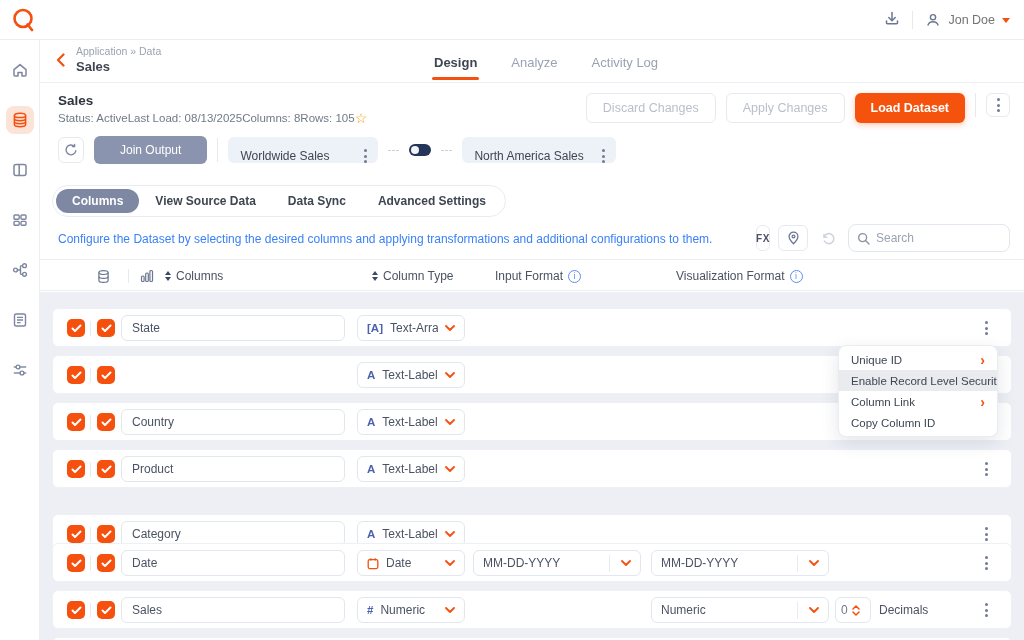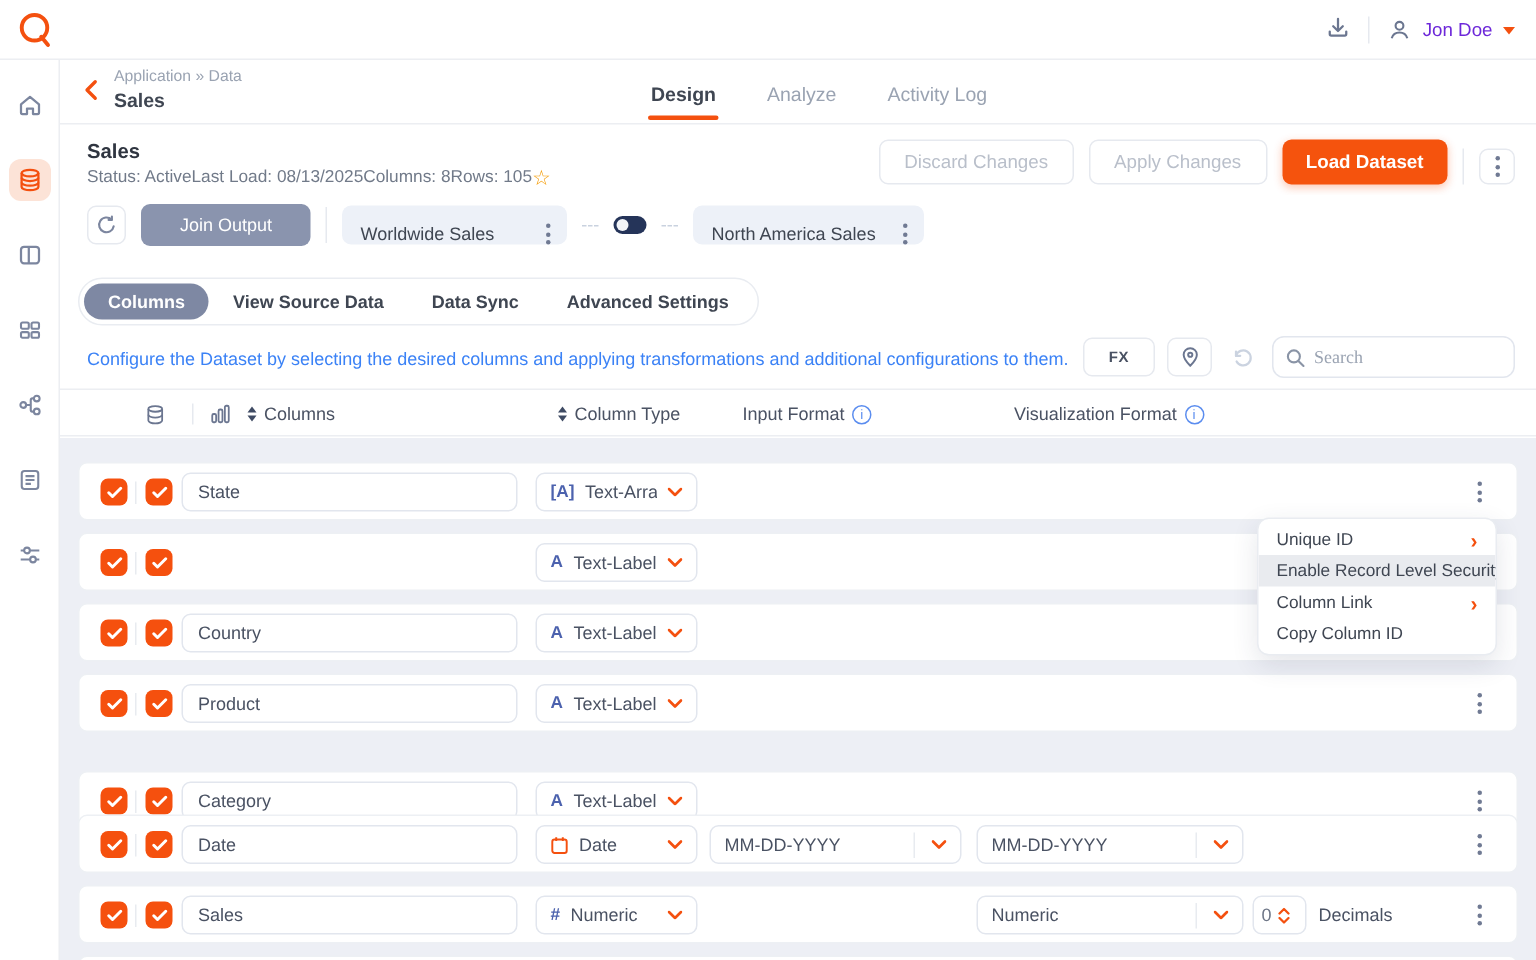--- a/index.html
+++ b/index.html
@@ -6,21 +6,21 @@
   html,body { width:1024px; height:640px; }
   body { font-family:"Liberation Sans", sans-serif; background:#fff; color:#4A5263; }
   .screen { position:relative; width:1024px; height:640px; overflow:hidden; background:#fff; }
 
   
   .topbar { position:absolute; left:0; top:0; width:1024px; height:40px; background:#fff; border-bottom:1px solid #ECEEF2; z-index:30; }
   .logo { position:absolute; left:10px; top:6px; width:28px; height:28px; }
   .topbar-right { position:absolute; right:14px; top:0; height:40px; display:flex; align-items:center; gap:12px; }
   .tb-divider { width:1px; height:18px; background:#E6E9EF; }
   .user-wrap { display:flex; align-items:center; gap:7px; cursor:pointer; }
-  .user-name { font-size:12.5px; color:#6d28d9; }
+  .user-name { font-size:12.5px; color:#737373; }
   .caret-dn { width:0; height:0; border-left:4px solid transparent; border-right:4px solid transparent; border-top:5px solid #F4500F; }
 
   
   .sidebar { position:absolute; left:0; top:40px; width:40px; height:600px; background:#fff; border-right:1px solid #ECEEF2; z-index:25; display:flex; flex-direction:column; align-items:center; padding-top:16px; gap:22px; }
   .side-item { width:28px; height:28px; display:flex; align-items:center; justify-content:center; border-radius:8px; cursor:pointer; }
   .side-item.active { background:#FCE3D7; }
 
   
   .main { position:absolute; left:40px; top:40px; width:984px; height:600px; }
 
@@ -32,21 +32,21 @@
   .main-tabs { position:absolute; left:390px; top:0; height:43px; display:flex; gap:26px; align-items:center; }
   .main-tab { font-size:13px; color:#9AA3B2; padding:12px 4px 10px; cursor:pointer; position:relative; }
   .main-tab.active { color:#3F4652; font-weight:bold; }
   .main-tab.active::after { content:""; position:absolute; left:2px; right:2px; bottom:0; height:3px; border-radius:2px; background:#F4500F; }
 
   
   .ds-header { position:absolute; left:0; top:44px; width:984px; height:46px; background:#fff; }
   .ds-title { position:absolute; left:18px; top:9px; font-size:13.5px; font-weight:bold; color:#2F3540; }
   .ds-status { position:absolute; left:18px; top:28px; font-size:11.5px; color:#717A89; display:flex; align-items:center; }
   .star { color:#F59E0B; font-size:14px; line-height:10px; cursor:pointer; }
-  .ds-actions { position:absolute; right:14px; top:9px; display:flex; align-items:flex-end; gap:10px; }
+  .ds-actions { position:absolute; right:14px; top:9px; display:flex; align-items:flex-start; gap:10px; }
   .btn-outline { height:30px; padding:0 16px; font-size:12.5px; color:#B9BFCA; background:#fff; border:1px solid #E6E9EF; border-radius:6px; cursor:default; display:flex; align-items:center; }
   .btn-primary { height:30px; padding:0 16px; font-size:12.5px; font-weight:bold; color:#fff; background:#F5530D; border:none; border-radius:6px; cursor:pointer; box-shadow:0 2px 6px rgba(244,80,15,.3); display:flex; align-items:center; }
   .v-div { width:1px; height:24px; background:#E6E9EF; }
   .icon-btn { width:26px; height:26px; border:1px solid #E6E9EF; border-radius:6px; background:#fff; display:flex; align-items:center; justify-content:center; cursor:pointer; }
 
   
   .join-bar { position:absolute; left:0; top:90px; width:984px; height:40px; background:#fff; display:flex; align-items:center; padding-left:18px; gap:10px; }
   .btn-join { height:28px; padding:0 26px; font-size:12px; color:#fff; background:#8A94AE; border:none; border-radius:6px; cursor:pointer; }
   .chip { height:26px; background:#EDF1F8; border-radius:6px; display:flex; align-items:flex-end; padding:0 8px 0 12px; gap:8px; cursor:pointer; }
   .chip-label { font-size:12px; color:#3F4652; }
@@ -58,25 +58,25 @@
 
   
   .section-tabs { position:absolute; left:12px; top:145px; display:inline-flex; align-items:center; border:1px solid #E9ECF1; border-radius:16px; padding:3px; background:#fff; }
   .pill-tab { font-size:12px; font-weight:bold; color:#3F4652; padding:5px 16px; border-radius:13px; cursor:pointer; white-space:nowrap; }
   .pill-tab.active { background:#7E88A3; color:#fff; }
 
   
   .config-row { position:absolute; left:0; top:183px; width:984px; height:32px; }
   .config-desc { position:absolute; left:18px; top:9px; font-size:12px; color:#3b82f6; }
   .config-tools { position:absolute; right:14px; top:1px; display:flex; align-items:center; gap:8px; }
-  .fx-btn { width:48px; height:26px; border:1px solid #E6E9EF; border-radius:6px; background:#fff; font-size:10px; font-weight:bold; color:#4A5263; letter-spacing:.5px; display:flex; align-items:center; justify-content:center; cursor:pointer; }
+  .fx-btn { width:14px; height:26px; border:1px solid #E6E9EF; border-radius:6px; background:#fff; font-size:10px; font-weight:bold; color:#4A5263; letter-spacing:.5px; display:flex; align-items:center; justify-content:center; cursor:pointer; }
   .tool-btn { width:30px; height:26px; border:1px solid #E6E9EF; border-radius:6px; background:#fff; display:flex; align-items:center; justify-content:center; cursor:pointer; }
   .undo-btn { width:24px; height:26px; display:flex; align-items:center; justify-content:center; cursor:default; }
   .search-box { width:162px; height:28px; border:1px solid #E2E6EE; border-radius:8px; background:#fff; display:flex; align-items:center; padding:0 8px; gap:6px; }
-  .search-box input { border:none; outline:none; width:110px; font-size:12px; color:#4A5263; font-family:Liberation Serif, serif; background:transparent; }
+  .search-box input { border:none; outline:none; width:110px; font-size:12px; color:#4A5263; font-family:Liberation Sans, sans-serif; background:transparent; }
   .search-box input::placeholder { color:#9AA3B2; }
 
   
   .tbl-header { position:absolute; left:0; top:219px; width:984px; height:32px; background:#fff; border-top:1px solid #ECEEF2; border-bottom:1px solid #ECEEF2; }
   .th { position:absolute; top:0; height:32px; display:flex; align-items:center; gap:5px; font-size:12px; color:#4A5263; }
   .sort { display:inline-flex; flex-direction:column; align-items:center; gap:2px; cursor:pointer; }
   .sort b { display:block; width:0; height:0; border-left:3.5px solid transparent; border-right:3.5px solid transparent; }
   .sort .up { border-bottom:4.5px solid #3E4A63; }
   .sort .dn { border-top:4.5px solid #3E4A63; }
   .info-ic { width:13px; height:13px; border:1.2px solid #5B8DEF; border-radius:50%; color:#5B8DEF; font-size:9px; display:inline-flex; align-items:center; justify-content:center; font-style:normal; cursor:pointer; }

